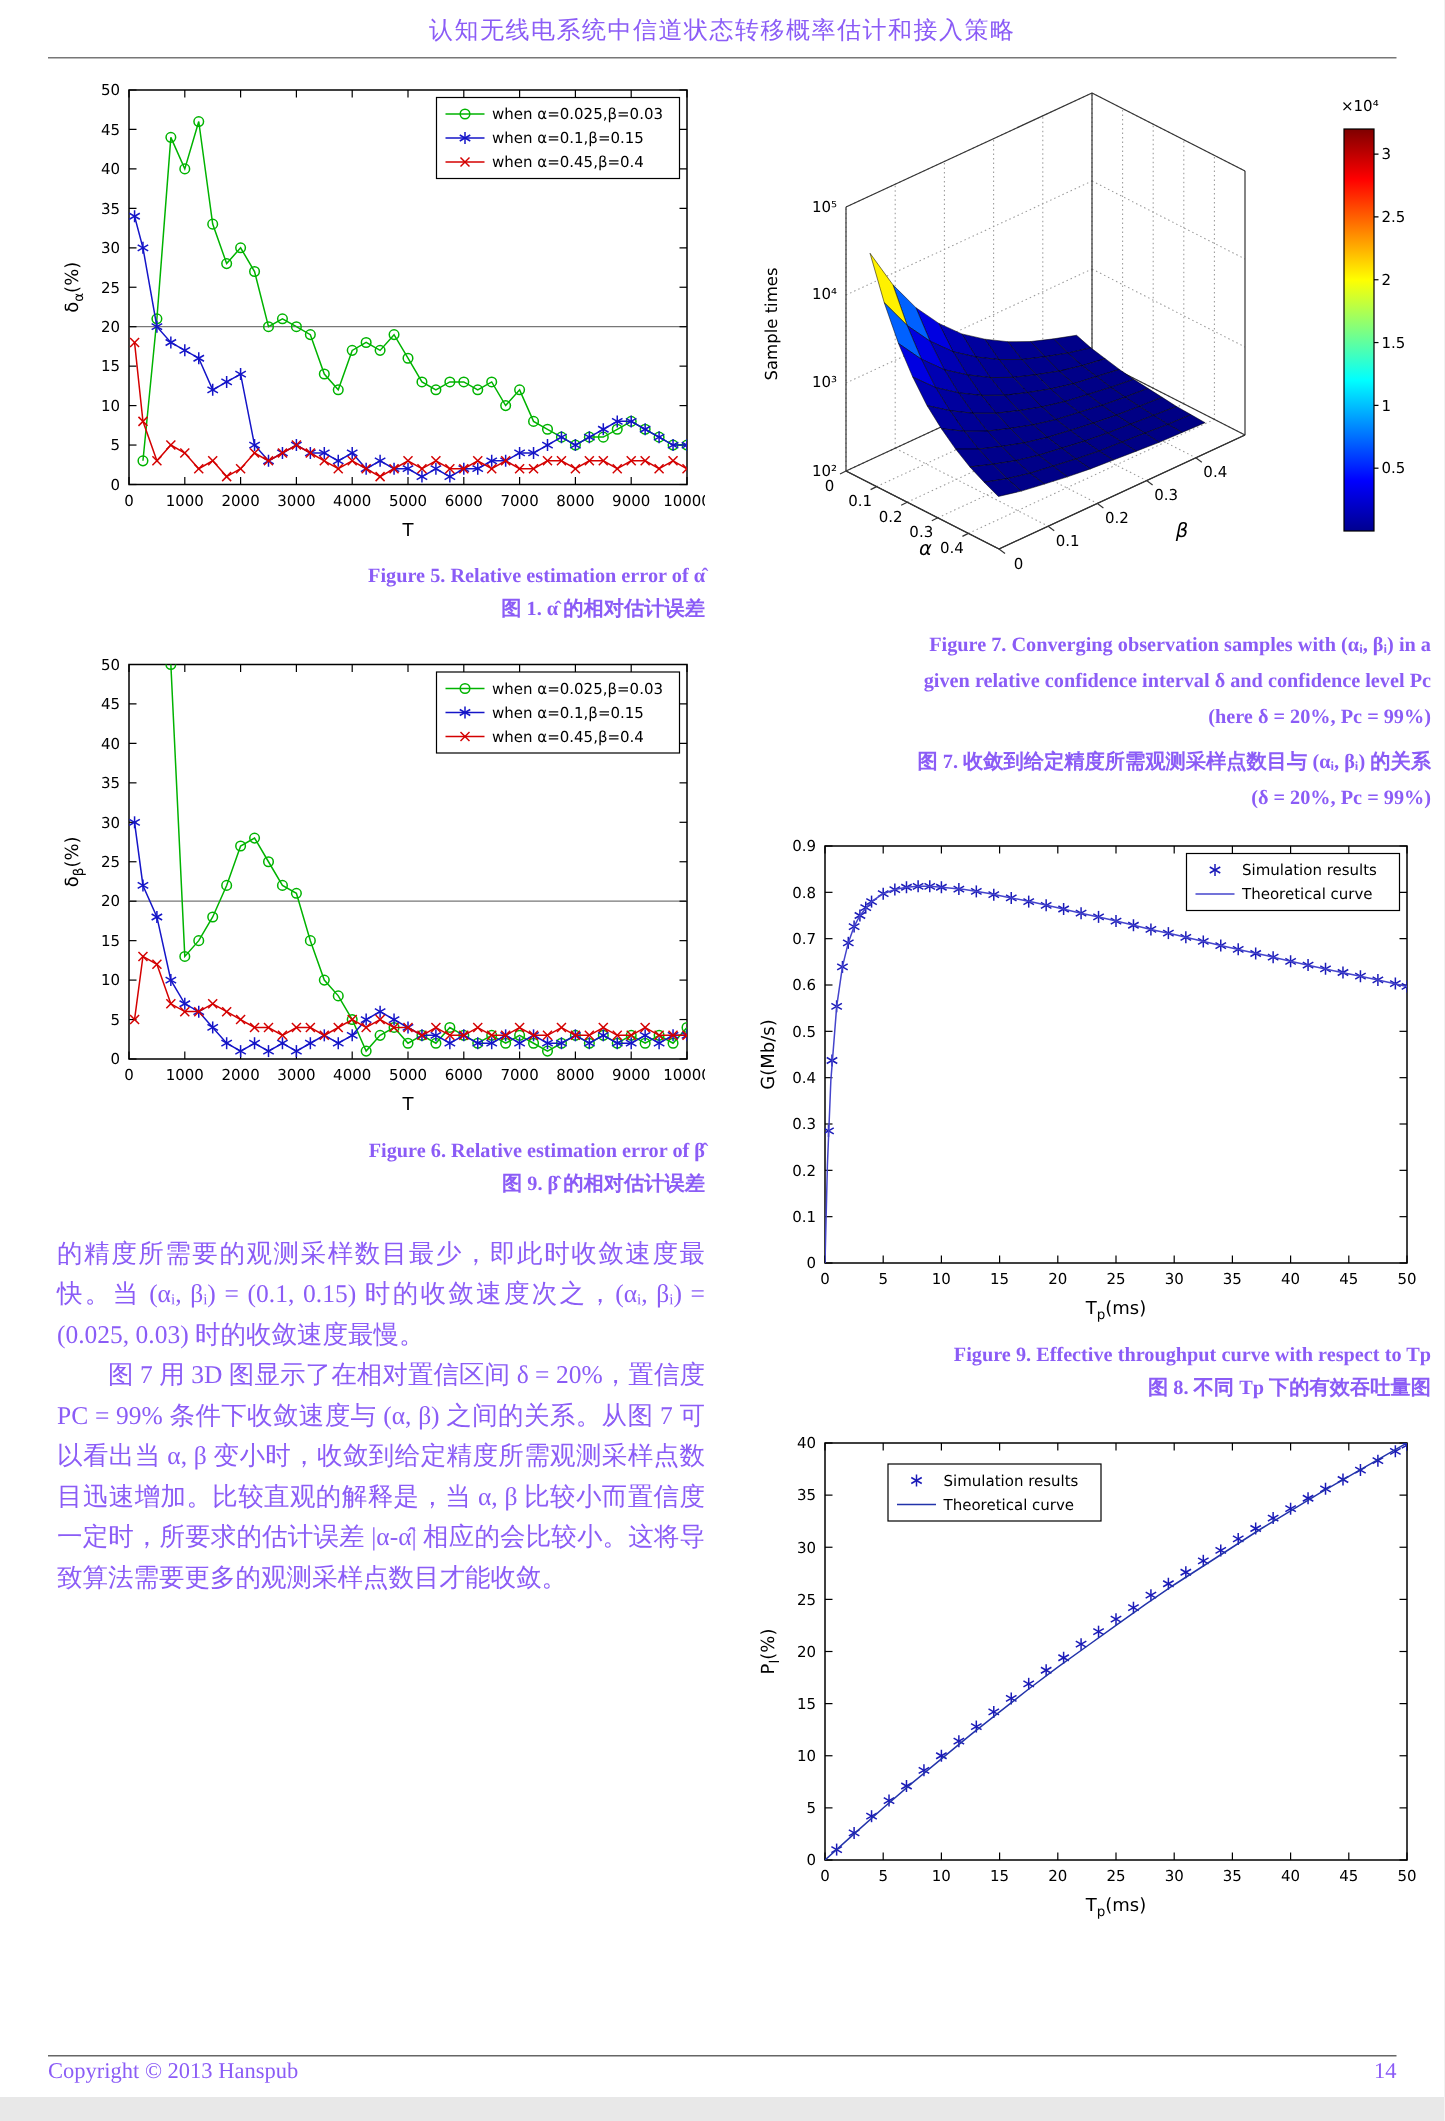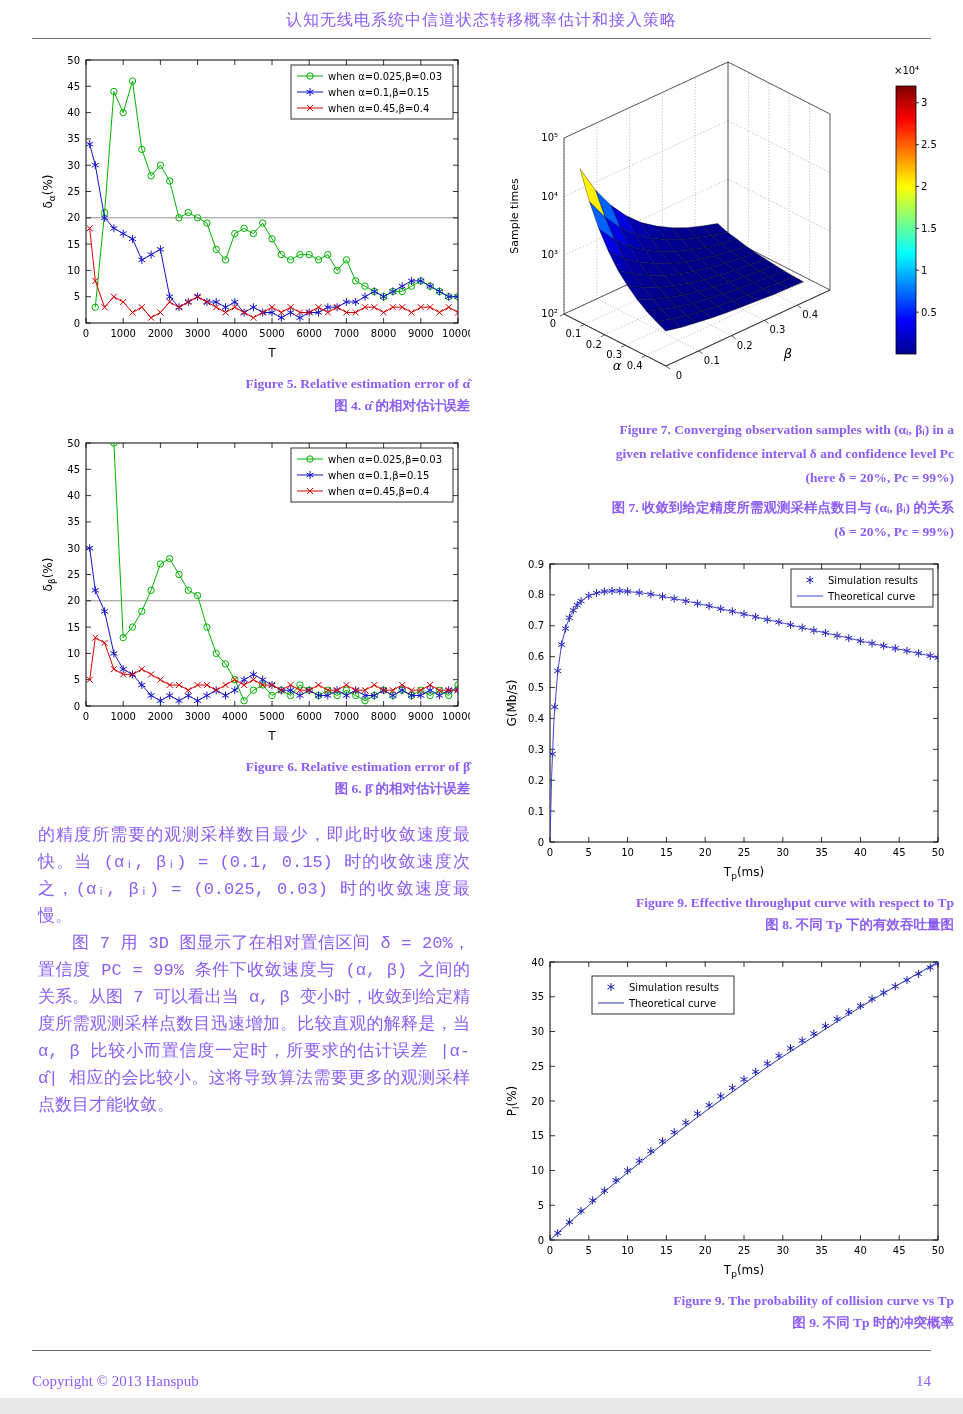--- a/index.html
+++ b/index.html
@@ -5,25 +5,25 @@
   html,body{margin:0;padding:0;background:#e8e8e8;}
   .page{position:relative;width:963px;height:1398px;background:#fff;margin:0 auto;
         font-family:"Liberation Serif","DejaVu Serif",serif;color:#8b5cf6;overflow:hidden;}
   .header{position:absolute;top:10px;left:32px;right:32px;text-align:center;
           font-size:16px;letter-spacing:1px;padding-bottom:7px;border-bottom:1px solid #777;}
   .col-left{position:absolute;left:38px;top:50px;width:432px;}
   .col-right{position:absolute;left:502px;top:56px;width:452px;}
   .cap{text-align:right;font-weight:bold;font-size:13.5px;line-height:22px;margin:8px 0 16px;}
   .cap7{line-height:24px;margin:10px 0 10px;}
   .cap7 .zh{margin-top:6px;}
-  .body-text{margin-top:22px;font-size:17px;line-height:27px;text-align:justify;font-family:Liberation Mono, monospace;}
+  .body-text{margin-top:22px;font-size:17px;line-height:27px;text-align:justify;}
   .body-text p{margin:0;text-indent:2em;}
   .body-text p.noindent{text-indent:0;}
   .footer{position:absolute;left:32px;right:32px;bottom:8px;border-top:1px solid #666;
-          padding-top:22px;display:flex;justify-content:space-between;font-size:15px;}
+          padding-top:2px;display:flex;justify-content:space-between;font-size:15px;}
   svg{display:block;}
   svg text{font-family:"DejaVu Sans","Liberation Sans",sans-serif;fill:#000;}
   .chartbox{margin:0;}
 </style>
 </head>
 <body>
 
 <div class="page">
 
   <div class="header">
@@ -366,21 +366,21 @@
         <line x1="268.5" y1="40" x2="275.5" y2="44" stroke="#1515c8" stroke-width="1"></line>
         <line x1="268.5" y1="44" x2="275.5" y2="40" stroke="#1515c8" stroke-width="1"></line>
         <text x="290" y="45.5" font-size="10">when α=0.1,β=0.15</text>
         <line x1="259" y1="58" x2="285" y2="58" stroke="#d40000" stroke-width="1"></line>
         <line x1="269" y1="55" x2="275" y2="61" stroke="#d40000" stroke-width="1"></line>
         <line x1="269" y1="61" x2="275" y2="55" stroke="#d40000" stroke-width="1"></line>
         <text x="290" y="61.5" font-size="10">when α=0.45,β=0.4</text>
       </svg>
     <div class="cap">
       <div>Figure 5. Relative estimation error of α̂</div>
-      <div>图 4.  α̂ 的相对估计误差</div>
+      <div>图 1.  α̂ 的相对估计误差</div>
     </div>
 
     <svg class="chartbox" width="432" height="315">
         <defs>
           <clipPath id="fig6c">
             <rect x="48" y="10" width="372" height="263"></rect>
           </clipPath>
         </defs>
         <rect x="48" y="10" width="372" height="263" fill="#fff" stroke="#000" stroke-width="1"></rect>
         <line x1="48" y1="167.79999999999998" x2="420" y2="167.79999999999998" stroke="#777" stroke-width="0.8"></line>
@@ -711,21 +711,21 @@
         <line x1="268.5" y1="40" x2="275.5" y2="44" stroke="#1515c8" stroke-width="1"></line>
         <line x1="268.5" y1="44" x2="275.5" y2="40" stroke="#1515c8" stroke-width="1"></line>
         <text x="290" y="45.5" font-size="10">when α=0.1,β=0.15</text>
         <line x1="259" y1="58" x2="285" y2="58" stroke="#d40000" stroke-width="1"></line>
         <line x1="269" y1="55" x2="275" y2="61" stroke="#d40000" stroke-width="1"></line>
         <line x1="269" y1="61" x2="275" y2="55" stroke="#d40000" stroke-width="1"></line>
         <text x="290" y="61.5" font-size="10">when α=0.45,β=0.4</text>
       </svg>
     <div class="cap">
       <div>Figure 6. Relative estimation error of β̂</div>
-      <div>图 6.  β̂ 的相对估计误差</div>
+      <div>图 9.  β̂ 的相对估计误差</div>
     </div>
 
     <div class="body-text">
       <p class="noindent">的精度所需要的观测采样数目最少，即此时收敛速度最快。当 (αᵢ, βᵢ) = (0.1, 0.15) 时的收敛速度次之，(αᵢ, βᵢ) = (0.025, 0.03) 时的收敛速度最慢。</p>
       <p>图 7 用 3D 图显示了在相对置信区间 δ = 20%，置信度 PC = 99% 条件下收敛速度与 (α, β) 之间的关系。从图 7 可以看出当 α, β 变小时，收敛到给定精度所需观测采样点数目迅速增加。比较直观的解释是，当 α, β 比较小而置信度一定时，所要求的估计误差 |α-α̂| 相应的会比较小。这将导致算法需要更多的观测采样点数目才能收敛。</p>
     </div>
   </div>
 
   <div class="col-right">
     <svg class="chartbox" width="448" height="352">
@@ -1298,24 +1298,20 @@
           <path d="M48.0 288.0L67.4 270.6L86.8 253.3L106.2 236.6L125.6 220.6L145.0 204.6L164.4 189.3L183.8 174.0L203.2 159.4L222.6 145.5L242.0 131.6L261.4 117.7L280.8 104.5L300.2 92.0L319.6 79.5L339.0 67.0L358.4 55.2L377.8 43.4L397.2 32.2L416.6 21.1L436.0 10.0" fill="none" stroke="#2233aa" stroke-width="1"></path>
         </g>
         <rect x="90" y="24" width="142" height="38" fill="#fff" stroke="#000" stroke-width="0.8"></rect>
         <line x1="109" y1="31" x2="109" y2="39" stroke="#1a1ab8" stroke-width="1"></line>
         <line x1="105.5" y1="33" x2="112.5" y2="37" stroke="#1a1ab8" stroke-width="1"></line>
         <line x1="105.5" y1="37" x2="112.5" y2="33" stroke="#1a1ab8" stroke-width="1"></line>
         <text x="127" y="38.5" font-size="10">Simulation results</text>
         <line x1="96" y1="51" x2="122" y2="51" stroke="#2233aa" stroke-width="1"></line>
         <text x="127" y="54.5" font-size="10">Theoretical curve</text>
       </svg>
-    <div class="cap">
-      <div>Figure 9. The probability of collision curve vs Tp</div>
-      <div>图 9.  不同 Tp 时的冲突概率</div>
-    </div>
   </div>
 
   <div class="footer">
     <span>Copyright © 2013 Hanspub</span>
     <span>14</span>
   </div>
 
 </div>
 
 </body></html>

